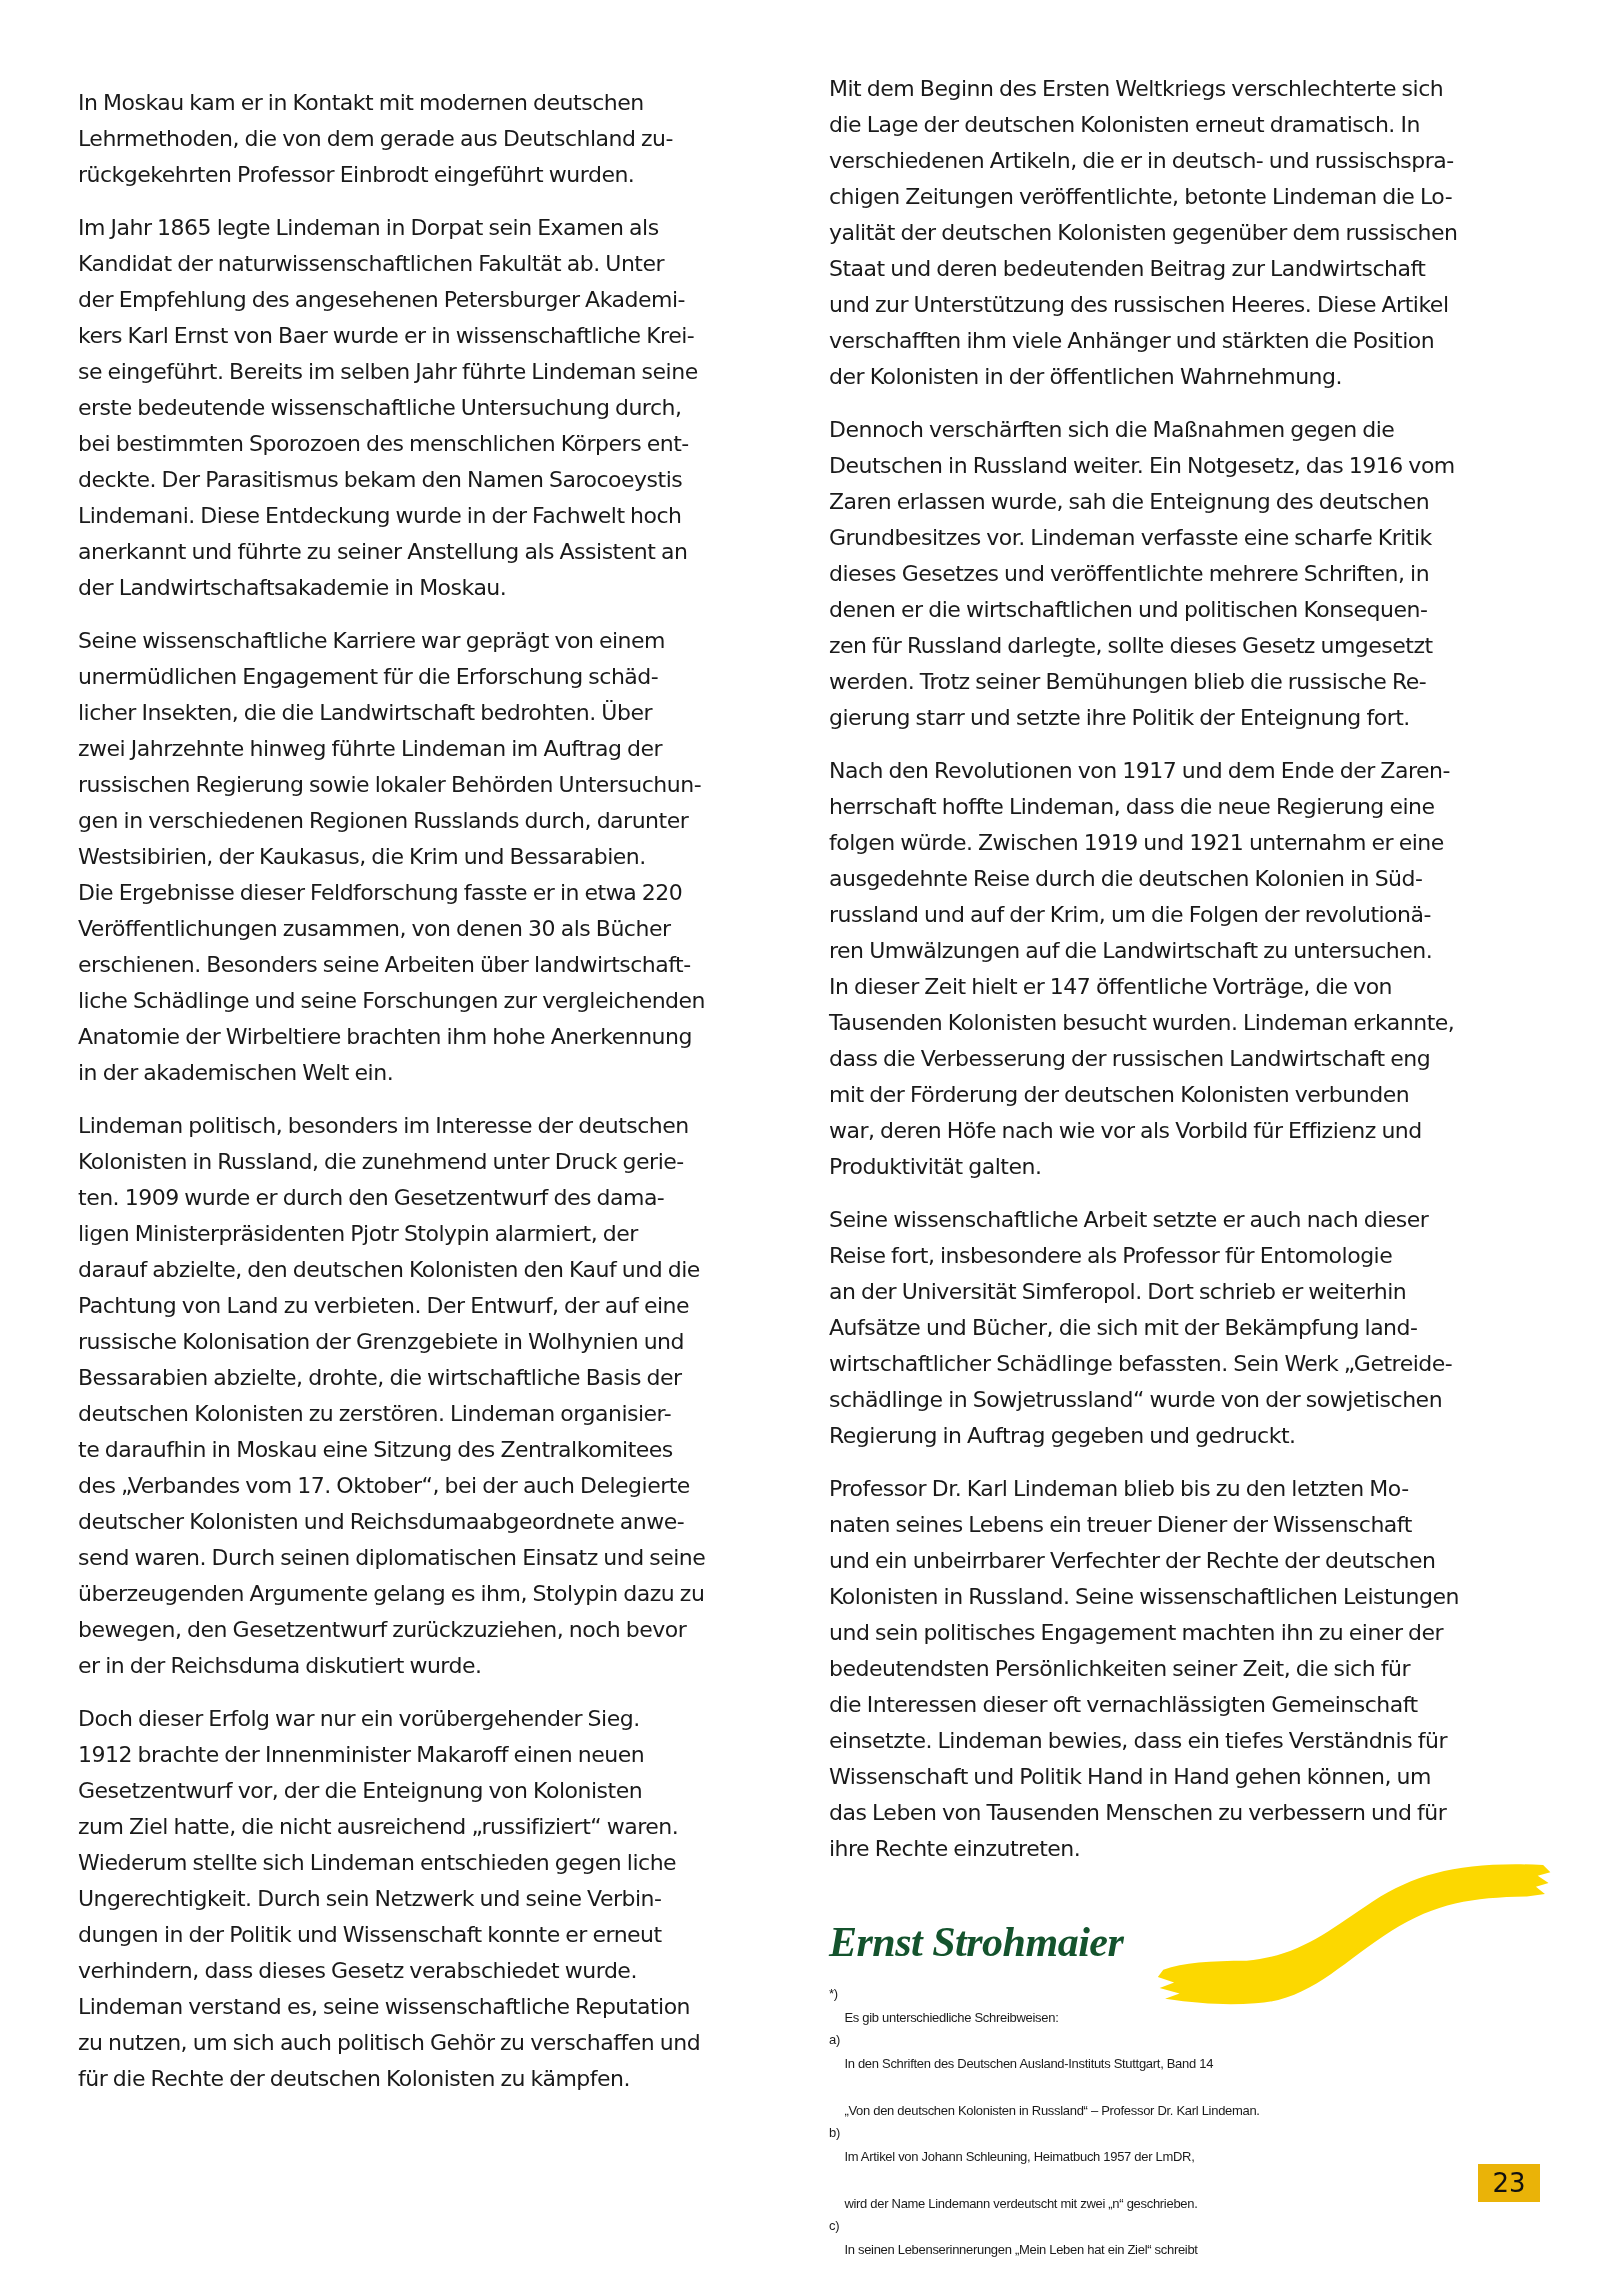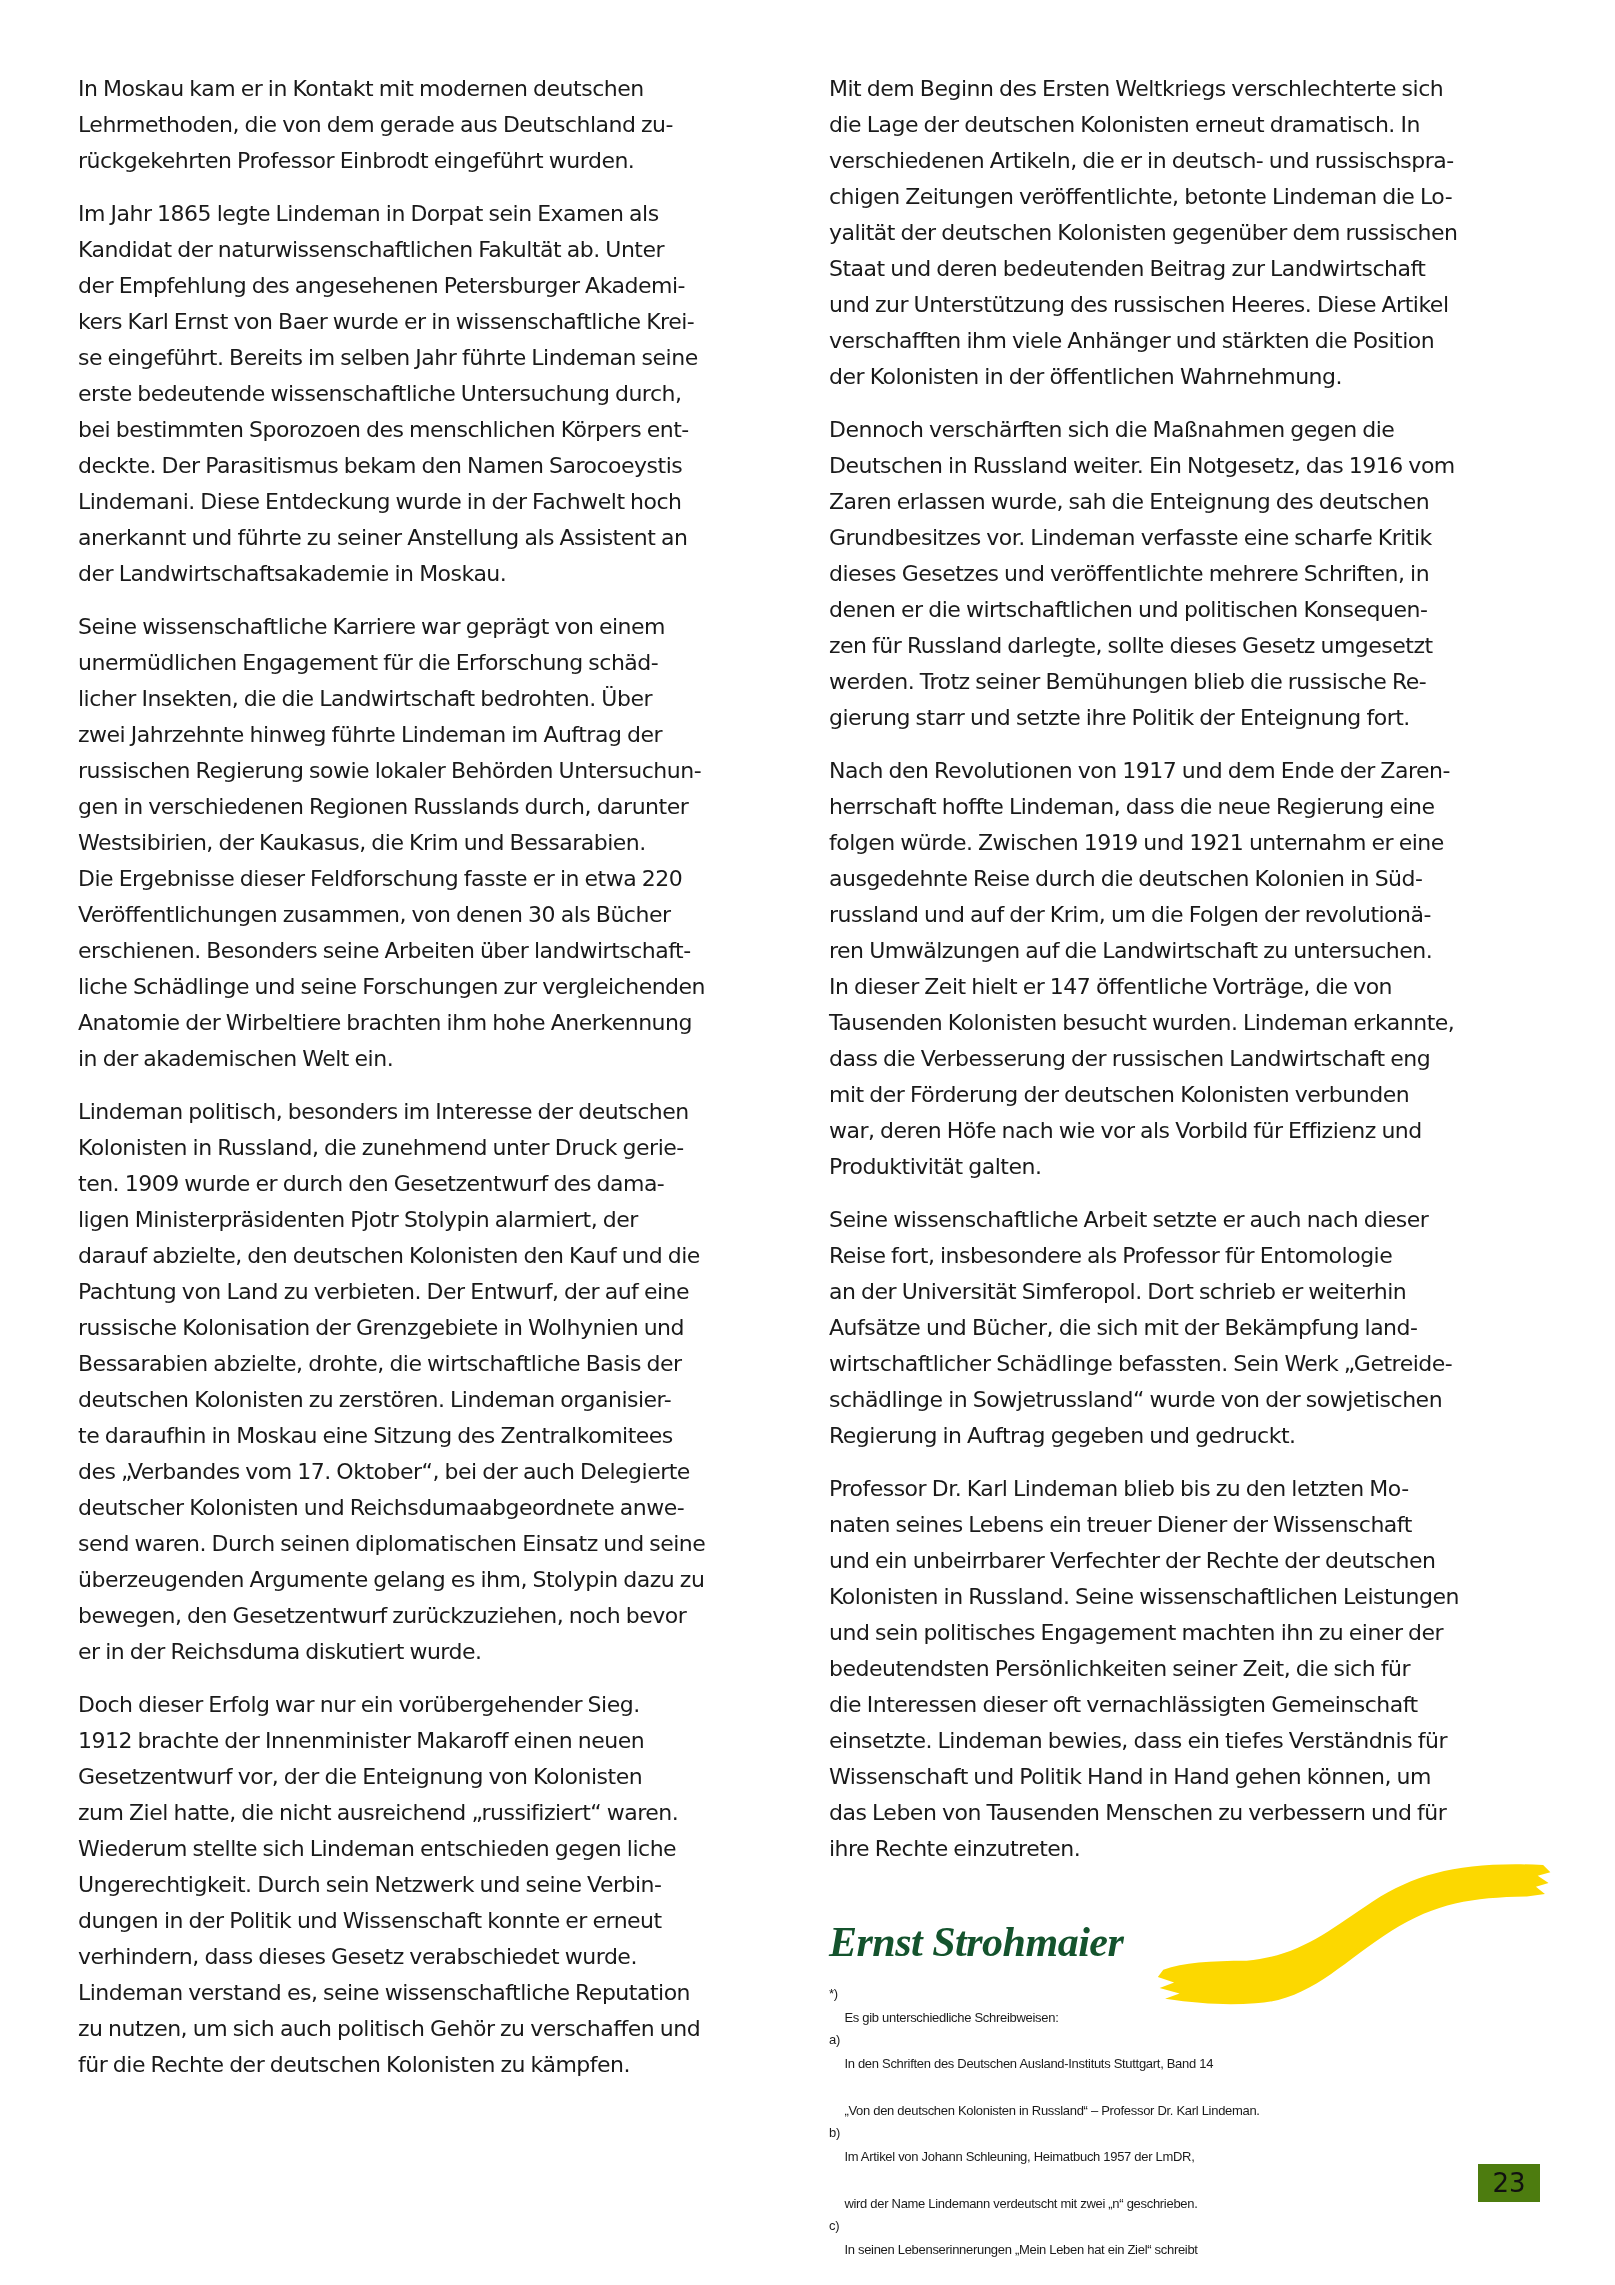--- a/index.html
+++ b/index.html
@@ -1,21 +1,21 @@
 <!DOCTYPE html>
 <html style="font-size:14.5px"><head>
 <meta charset="utf-8">
 <style>
   html, body { margin: 0; padding: 0; background: #ffffff; }
   body {
     width: 1616px; height: 2285px; position: relative; overflow: hidden;
     font-family: "Liberation Sans", sans-serif; color: #1a1a1a;
   }
   .col {
-    position: absolute; top: 71px;
+    position: absolute; top: 85px;
     font-family: "DejaVu Sans", sans-serif;
     font-size: 22px; line-height: 36px;
     letter-spacing: -0.5px;
     word-spacing: -0.9px;
   }
   .col-left { left: 78px; width: 724px; }
   .col-right { left: 829px; width: 724px; top: 71px; }
   .para { margin: 0 0 17px 0; }
   .line { display: block; white-space: nowrap; }
   .signature {
@@ -201,14 +201,14 @@
     </div>
     <div class="fn">
       <span class="fn-mark">c)</span>
       <div class="fn-text">
         <span class="line">In seinen Lebenserinnerungen „Mein Leben hat ein Ziel“ schreibt</span>
         <span class="line">Pfarrer Johannes Schleuning den Namen des Professors wie folgt: Dr. Carl Lindemann.</span>
       </div>
     </div>
   </div>
 
-<div class="page-number" style="background: #4d7c0f;">23</div>
+<div class="page-number" style="background: #eab308;">23</div>
 
 
 </body></html>

